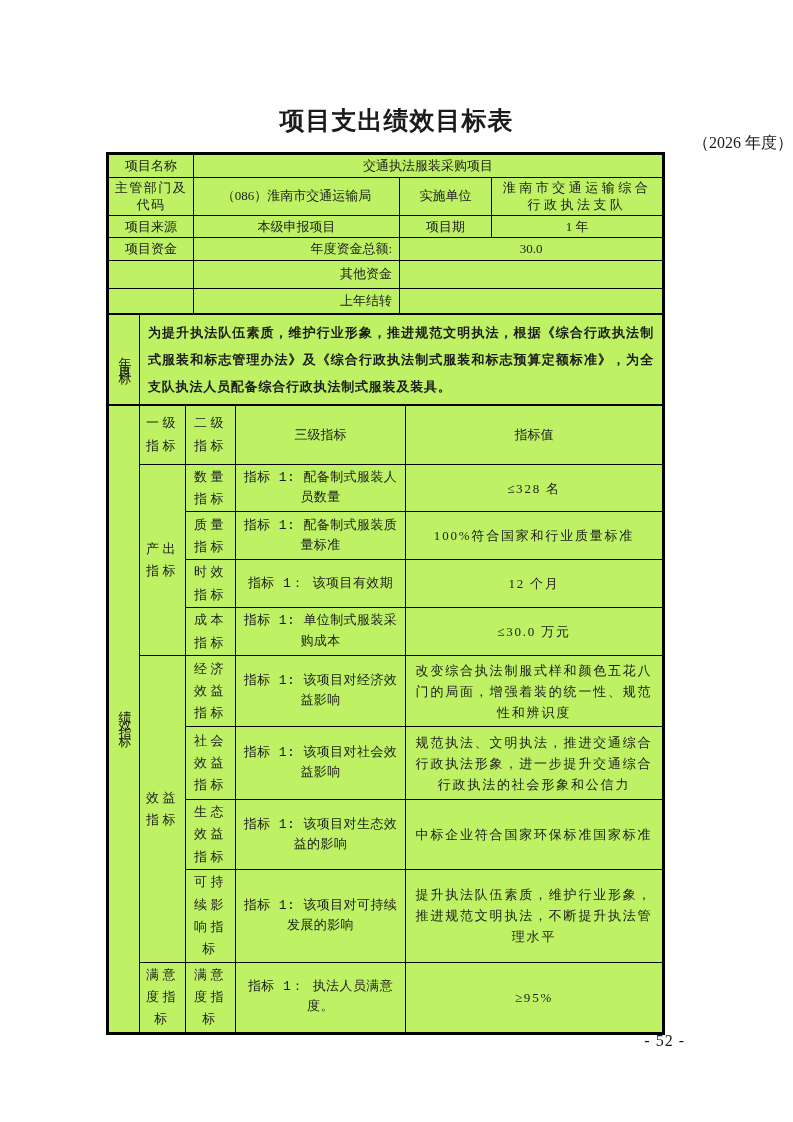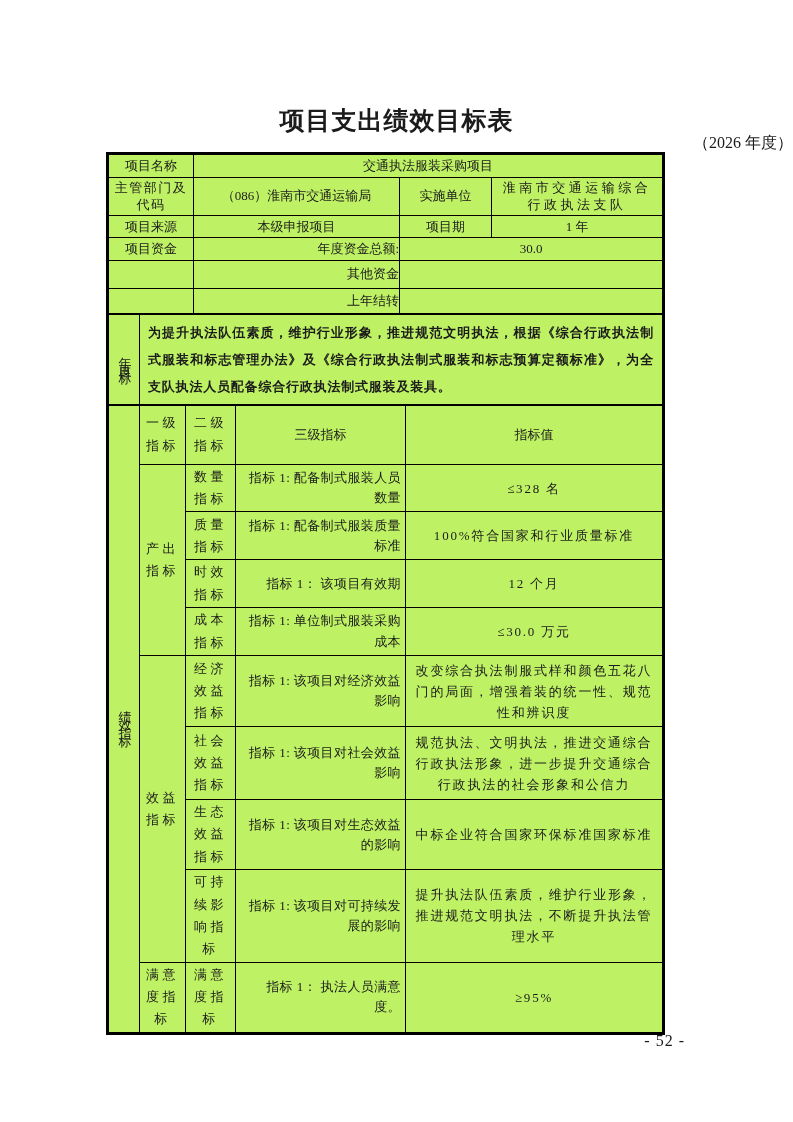--- a/index.html
+++ b/index.html
@@ -22,33 +22,33 @@
     position:absolute; left:106px; top:152px;
     border:2px solid #000; background:#bef264;
   }
   table { border-collapse:collapse; table-layout:fixed; width:554px; }
   td {
     border:1px solid #000; font-size:13px; line-height:1.5;
     padding:1px 4px; text-align:center; vertical-align:middle;
     overflow:hidden; word-break:break-all;
   }
   .lbl-narrow { letter-spacing:1.5px; line-height:1.35; }
-  .fund-lbl { text-align:right; padding-right:0; }
+  .fund-lbl { text-align:right; padding-right:7px; }
   .ls-wide { letter-spacing:3.5px; line-height:1.35; }
   .goal-text {
     text-align:justify; padding:4px 8px; letter-spacing:0.8px; line-height:2.08;font-weight:bold;
   }
   .vcell { padding:0; }
   .vtext {
     display:inline-block; writing-mode:vertical-lr; text-orientation:upright;
     letter-spacing:0.62em; line-height:1.6;
   }
   .vtext-goal { letter-spacing:0.38em; }
   .grp { letter-spacing:3.5px; line-height:1.72; padding:1px 2px; }
-  .l3 { text-align:right; padding:2px 4px; letter-spacing:0.4px; line-height:1.55; }
+  .l3 { text-align:center; padding:2px 4px; letter-spacing:0.4px; line-height:1.55;font-family:Liberation Mono, monospace; }
   .val { letter-spacing:1.8px; line-height:1.62; padding:2px 6px; }
   .page-num {
     position:absolute; top:1032px; right:108px; font-size:16px; letter-spacing:1px;
   }
 </style>
 </head>
 <body>
 
 <div class="page">
 

